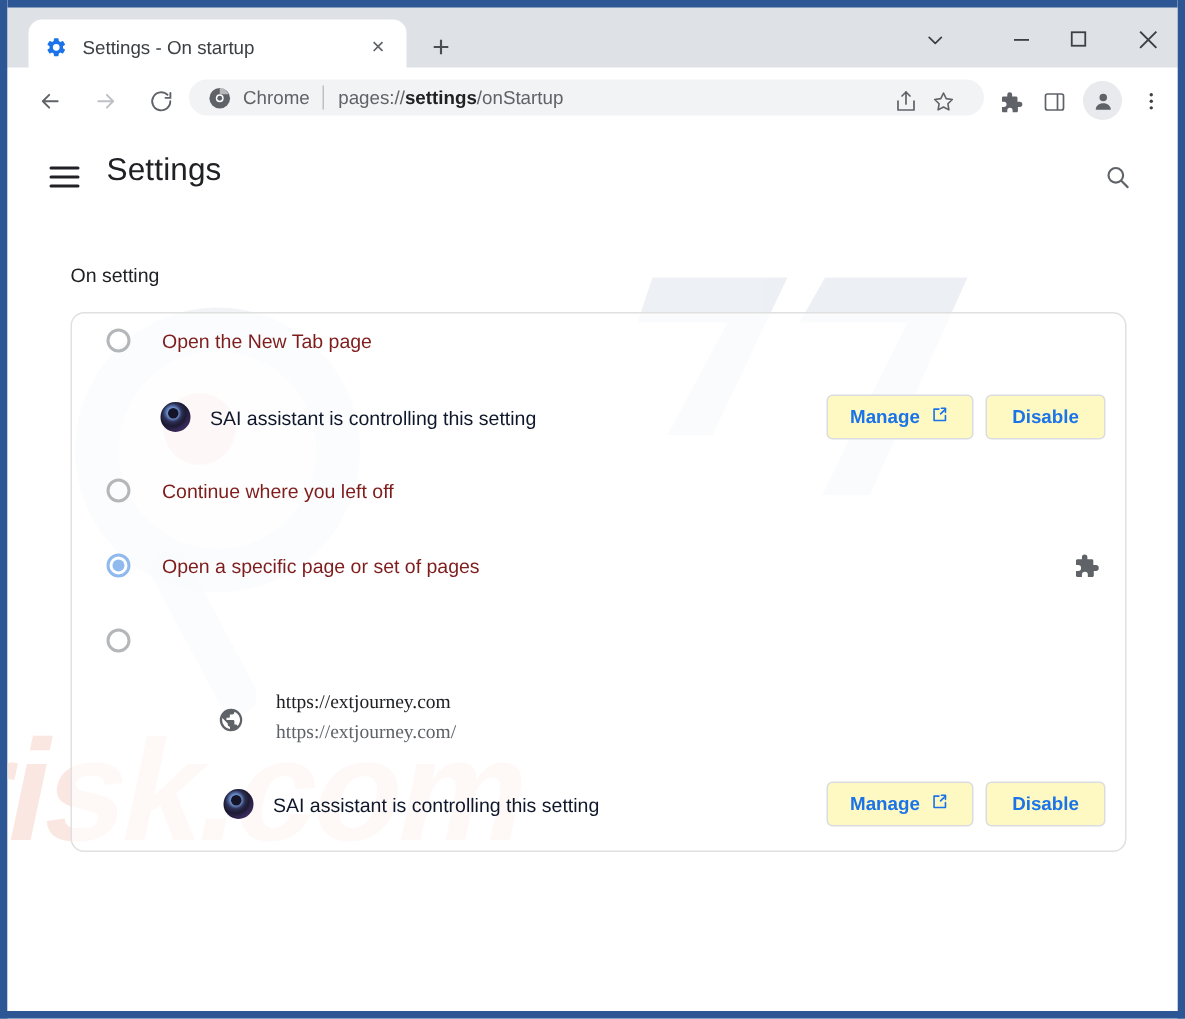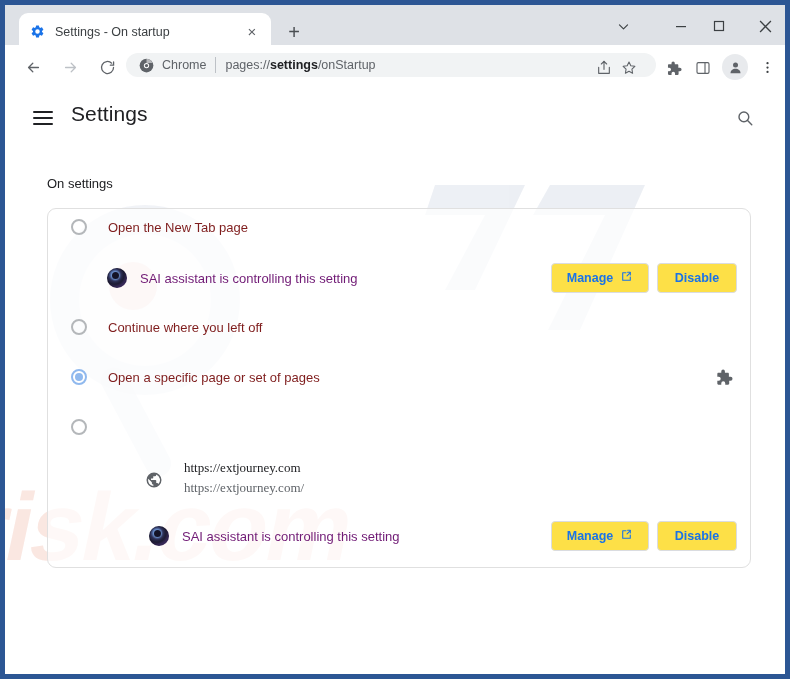--- a/index.html
+++ b/index.html
@@ -319,30 +319,30 @@
     position: absolute;
     left: 5px; top: 4px;
     width: 7px; height: 7px;
     border-radius: 50%;
     background: #141327;
     box-shadow: 0 0 2px 1px rgba(120,160,220,0.85);
   }
   .controlled-text {
     position: absolute;
     font-size: 13px;
-    color: #701a75;
+    color: #0f172a;
     white-space: nowrap;
   }
 
   .ctl-button {
     position: absolute;
     top: 50%;
     transform: translateY(-50%);
     height: 30px;
-    background: #fde047;
+    background: #fef9c3;
     border: 1px solid #dadce0;
     border-radius: 4px;
     color: #1a73e8;
     font-family: "Liberation Sans", sans-serif;
     font-size: 12.5px;
     font-weight: bold;
     display: flex;
     align-items: center;
     justify-content: center;
     gap: 7px;
@@ -523,21 +523,21 @@
       </div>
       <div id="settings-title">Settings</div>
       <div id="settings-search-button">
         <svg width="18" height="18" viewBox="0 0 24 24" fill="none" stroke="#5f6368" stroke-width="1.9" stroke-linecap="round" aria-hidden="true">
           <circle cx="10.5" cy="10.5" r="6.5"></circle>
             <path d="M15.4 15.4L21 21"></path>
         </svg>
       </div>
     </div>
 
-    <div id="section-title">On settings</div>
+    <div id="section-title">On setting</div>
 
     <div id="startup-card">
 
       <div class="radio-row" style="top:0px;">
         <span class="radio-circle"></span>
         <span class="radio-label">Open the New Tab page</span>
       </div>
 
       <div class="controlled-row" style="top:49px;">
         <span class="sai-icon" style="left:59px;"></span>

